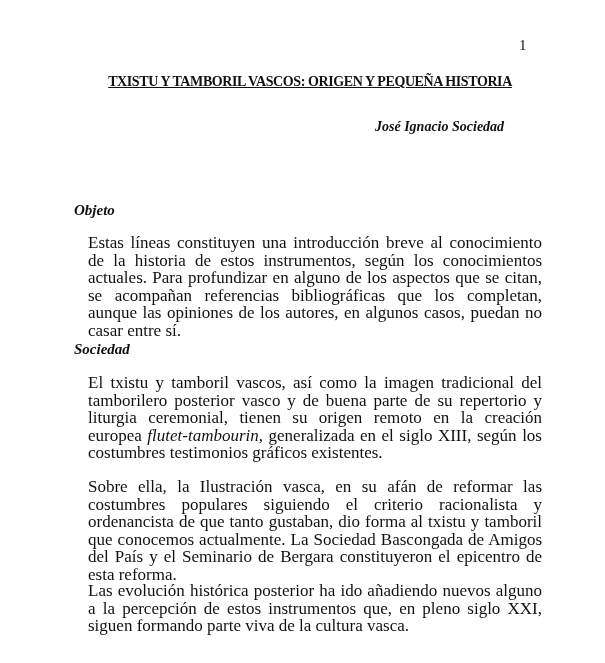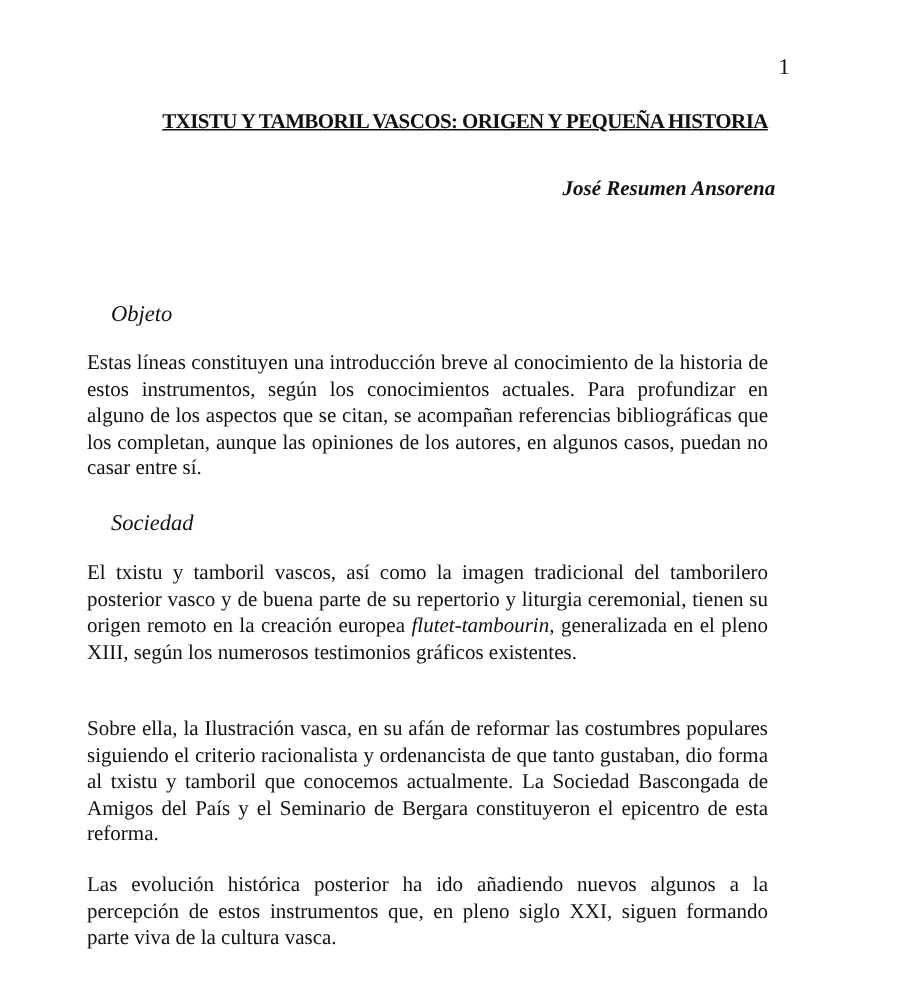--- a/index.html
+++ b/index.html
@@ -4,39 +4,39 @@
 <style>
   html, body { margin: 0; padding: 0; background: #ffffff; }
   body { width: 605px; height: 663px; position: relative; overflow: hidden;
          font-family: "Liberation Serif", "DejaVu Serif", serif; color: #111; }
   .page { position: absolute; left: 0; top: 0; width: 605px; height: 663px; }
   .pagenum { position: absolute; left: 519px; top: 37px; font-size: 15px; }
   .title { position: absolute; left: 0; width: 620px; top: 74px; text-align: center;
            font-size: 14px; font-weight: bold; text-decoration: underline; letter-spacing: -0.4px; }
   .author { position: absolute; left: 375px; top: 119px; font-size: 14px;
             font-weight: bold; font-style: italic; }
-  .heading { position: absolute; left: 74px; font-size: 15px; font-weight: normal; font-style: italic; }
-  .para { position: absolute; left: 58px; width: 454px; font-size: 14px; line-height: 17.6px;
+  .heading { position: absolute; left: 74px; font-size: 15px; font-weight: bold; font-style: italic; }
+  .para { position: absolute; left: 88px; width: 454px; font-size: 17px; line-height: 17.6px;
           text-align: justify; }
   .h1 { top: 202px; }
   .p1 { top: 234px; }
   .h2 { top: 341px; }
   .p2 { top: 374px; }
   .p3 { top: 478px; }
   .p4 { top: 582px; }
   em { font-style: italic; }
 </style>
 </head>
 <body>
 
 <div class="page">
   <div class="pagenum">1</div>
   <div class="title">TXISTU Y TAMBORIL VASCOS: ORIGEN Y PEQUEÑA HISTORIA</div>
-  <div class="author">José Resumen Ansorena</div>
+  <div class="author">José Ignacio Sociedad</div>
 
   <div class="heading h1">Objeto</div>
   <div class="para p1">Estas líneas constituyen una introducción breve al conocimiento de la historia de estos instrumentos, según los conocimientos actuales. Para profundizar en alguno de los aspectos que se citan, se acompañan referencias bibliográficas que los completan, aunque las opiniones de los autores, en algunos casos, puedan no casar entre sí.</div>
 
   <div class="heading h2">Sociedad</div>
-  <div class="para p2"><span>El txistu y tamboril vascos, así como la imagen tradicional del tamborilero posterior vasco y de buena parte de su repertorio y liturgia ceremonial, tienen su origen remoto en la creación europea </span><em>flutet-tambourin</em><span>, generalizada en el pleno XIII, según los numerosos testimonios gráficos existentes.</span></div>
+  <div class="para p2"><span>El txistu y tamboril vascos, así como la imagen tradicional del tamborilero posterior vasco y de buena parte de su repertorio y liturgia ceremonial, tienen su origen remoto en la creación europea </span><em>flutet-tambourin</em><span>, generalizada en el siglo XIII, según los costumbres testimonios gráficos existentes.</span></div>
   <div class="para p3">Sobre ella, la Ilustración vasca, en su afán de reformar las costumbres populares siguiendo el criterio racionalista y ordenancista de que tanto gustaban, dio forma al txistu y tamboril que conocemos actualmente. La Sociedad Bascongada de Amigos del País y el Seminario de Bergara constituyeron el epicentro de esta reforma.</div>
-  <div class="para p4">Las evolución histórica posterior ha ido añadiendo nuevos algunos a la percepción de estos instrumentos que, en pleno siglo XXI, siguen formando parte viva de la cultura vasca.</div>
+  <div class="para p4">Las evolución histórica posterior ha ido añadiendo nuevos alguno a la percepción de estos instrumentos que, en pleno siglo XXI, siguen formando parte viva de la cultura vasca.</div>
 </div>
 
 </body></html>

